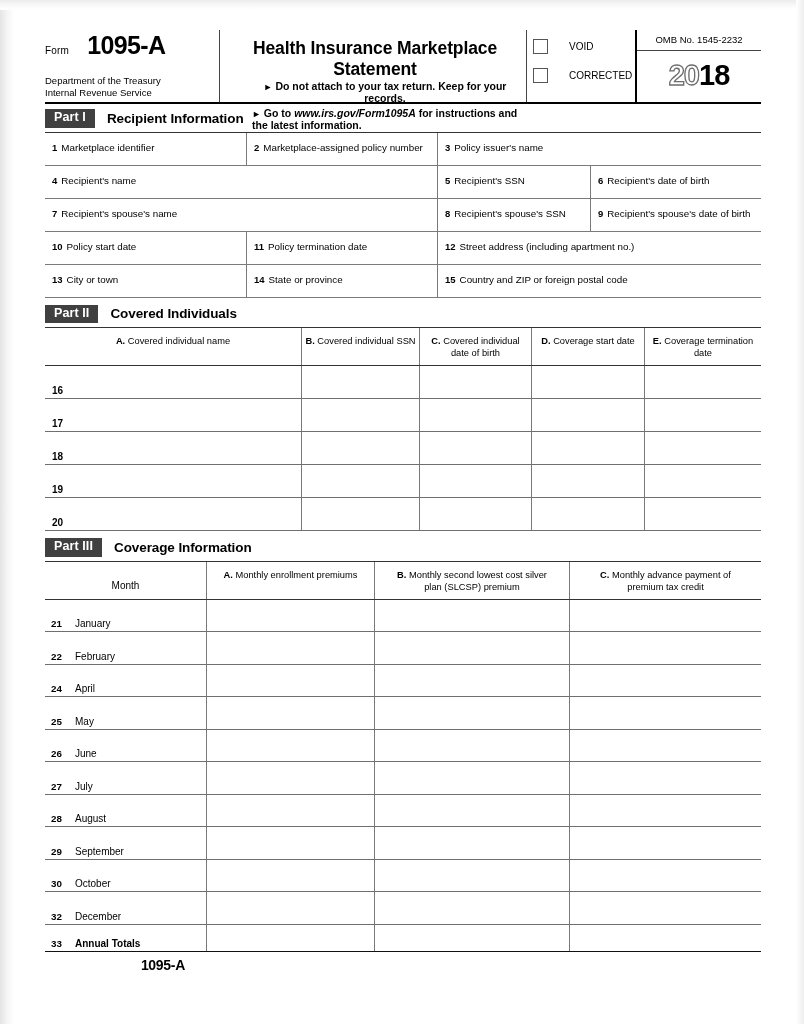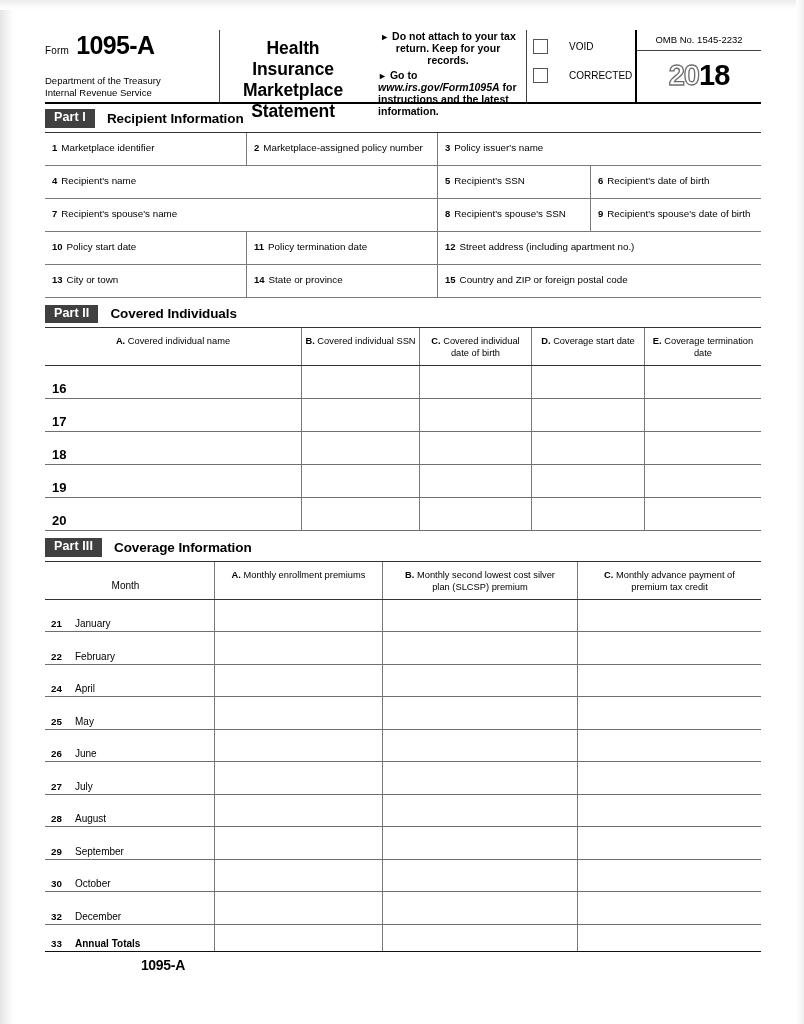--- a/index.html
+++ b/index.html
@@ -61,21 +61,21 @@
     border-right: 1px solid #444;
     box-sizing: border-box;
     padding-right: 8px;
     display: flex;
     flex-direction: column;
     justify-content: space-between;
   }
   .form-line {
     display: flex;
     align-items: baseline;
-    gap: 7px;
+    gap: 18px;
     padding-top: 3px;
   }
   .form-word {
     font-size: 10px;
     letter-spacing: .2px;
   }
   .form-num {
     font-size: 25px;
     font-weight: bold;
     letter-spacing: -.6px;
@@ -84,21 +84,21 @@
   .dept {
     font-size: 9.5px;
     line-height: 1.28;
     padding-bottom: 3px;
   }
   .hdr-mid {
     flex: 1;
     box-sizing: border-box;
     padding: 0 6px 0 10px;
     display: flex;
-    flex-direction: row;
+    flex-direction: column;
     justify-content: space-between;
     border-right: 1px solid #444;
   }
   .main-title {
     font-size: 17.5px;
     font-weight: bold;
     text-align: center;
     letter-spacing: -.1px;
     padding-top: 8px;
   }
@@ -240,32 +240,32 @@
   .td {
     box-sizing: border-box;
     height: 32px;
     position: relative;
   }
   .td + .td { border-left: 1px solid #7a7a7a; }
   .rownum {
     position: absolute;
     left: 7px;
     bottom: 2px;
-    font-size: 13px;
+    font-size: 10px;
     font-weight: bold;
   }
   .p2 .k-a { width: 256px; }
   .p2 .k-b { width: 118px; }
   .p2 .k-c { width: 112px; }
   .p2 .k-d { width: 113px; }
   .p2 .k-e { flex: 1; }
 
   
   .p3 .m-m { width: 161px; }
-  .p3 .m-a { width: 168px; margin-left: 8px; }
+  .p3 .m-a { width: 168px; }
   .p3 .m-b { width: 195px; }
   .p3 .m-c { flex: 1; }
   .p3 .th-month {
     font-size: 10px;
     display: flex;
     align-items: flex-end;
     justify-content: center;
     padding-bottom: 7px;
   }
   .p3 .tr { border-bottom: 1px solid #6f6f6f; }

